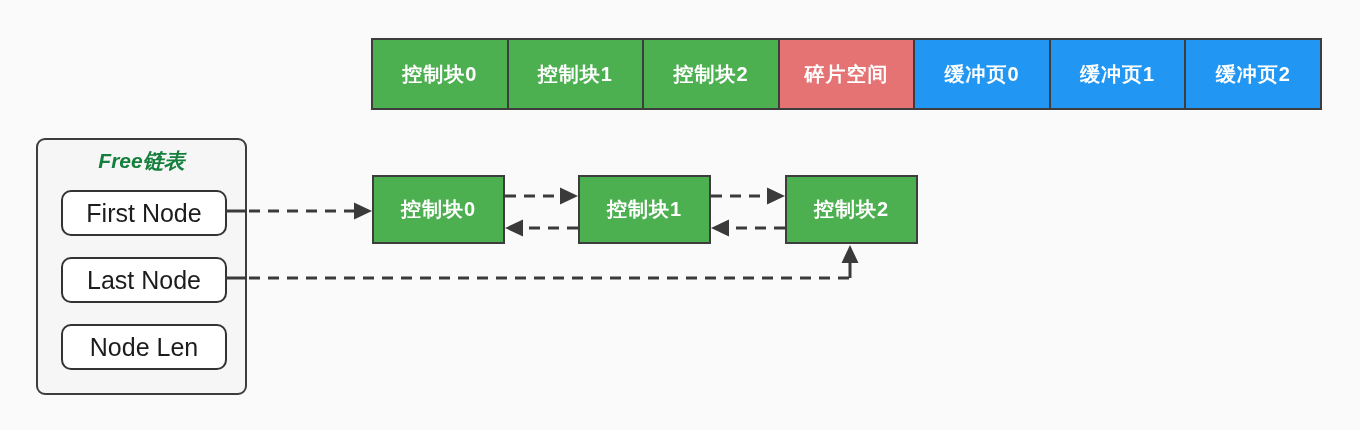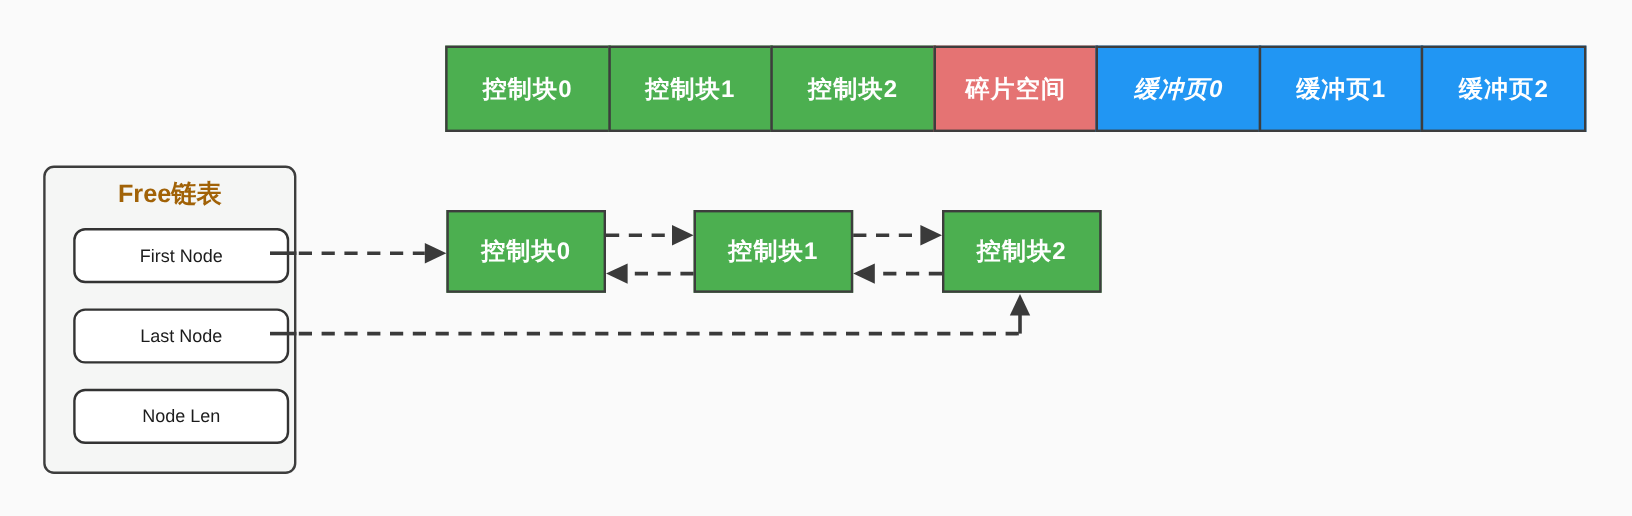--- a/index.html
+++ b/index.html
@@ -52,29 +52,29 @@
     top: 7px;
     left: 0;
     width: 100%;
     text-align: center;
     font-size: 21px;
     font-weight: bold;
   }
   .free-field {
     position: absolute;
     left: 23px;
-    width: 180px;
+    width: 166px;
     height: 46px;
     background: #ffffff;
     border: 2px solid #333333;
     border-radius: 10px;
     display: flex;
     align-items: center;
     justify-content: center;
-    font-size: 15px;
+    font-size: 25px;
     color: #1c1c1c;
   }
   .field-0 { top: 50px; }
   .field-1 { top: 117px; }
   .field-2 { top: 184px; }
 
   
   .node {
     position: absolute;
     top: 175px;
@@ -118,27 +118,27 @@
 </head>
 <body>
 
 <div class="canvas">
 
   <div class="mem-row">
     <div class="mem-cell" style="background-color: rgb(76, 175, 80);">控制块0</div>
     <div class="mem-cell" style="background-color: rgb(76, 175, 80);">控制块1</div>
     <div class="mem-cell" style="background-color: rgb(76, 175, 80);">控制块2</div>
     <div class="mem-cell" style="background-color: rgb(229, 115, 115);">碎片空间</div>
-    <div class="mem-cell" style="background-color: rgb(33, 150, 243); font-style: italic;">缓冲页0</div>
+    <div class="mem-cell" style="background-color: rgb(33, 150, 243);">缓冲页0</div>
     <div class="mem-cell" style="background-color: rgb(33, 150, 243); text-align: center;">缓冲页1</div>
     <div class="mem-cell" style="background-color: rgb(33, 150, 243); text-align: right;">缓冲页2</div>
   </div>
 
   <div class="free-panel">
-    <div class="free-title" style="color: #a16207;">Free链表</div>
+    <div class="free-title" style="color: #15803d; font-style: italic;">Free链表</div>
     <div class="free-field field-0">First Node</div>
     <div class="free-field field-2">Node Len</div>
     <div class="free-field field-1">Last Node</div>
   </div>
 
   <div class="node node-0" style="background-color: rgb(76, 175, 80);">控制块0</div>
   <div class="node node-1" style="background-color: rgb(76, 175, 80);">控制块1</div>
   <div class="node node-2" style="background-color: rgb(76, 175, 80);">控制块2</div>
 
   <svg class="arrows" viewBox="0 0 1360 430">

